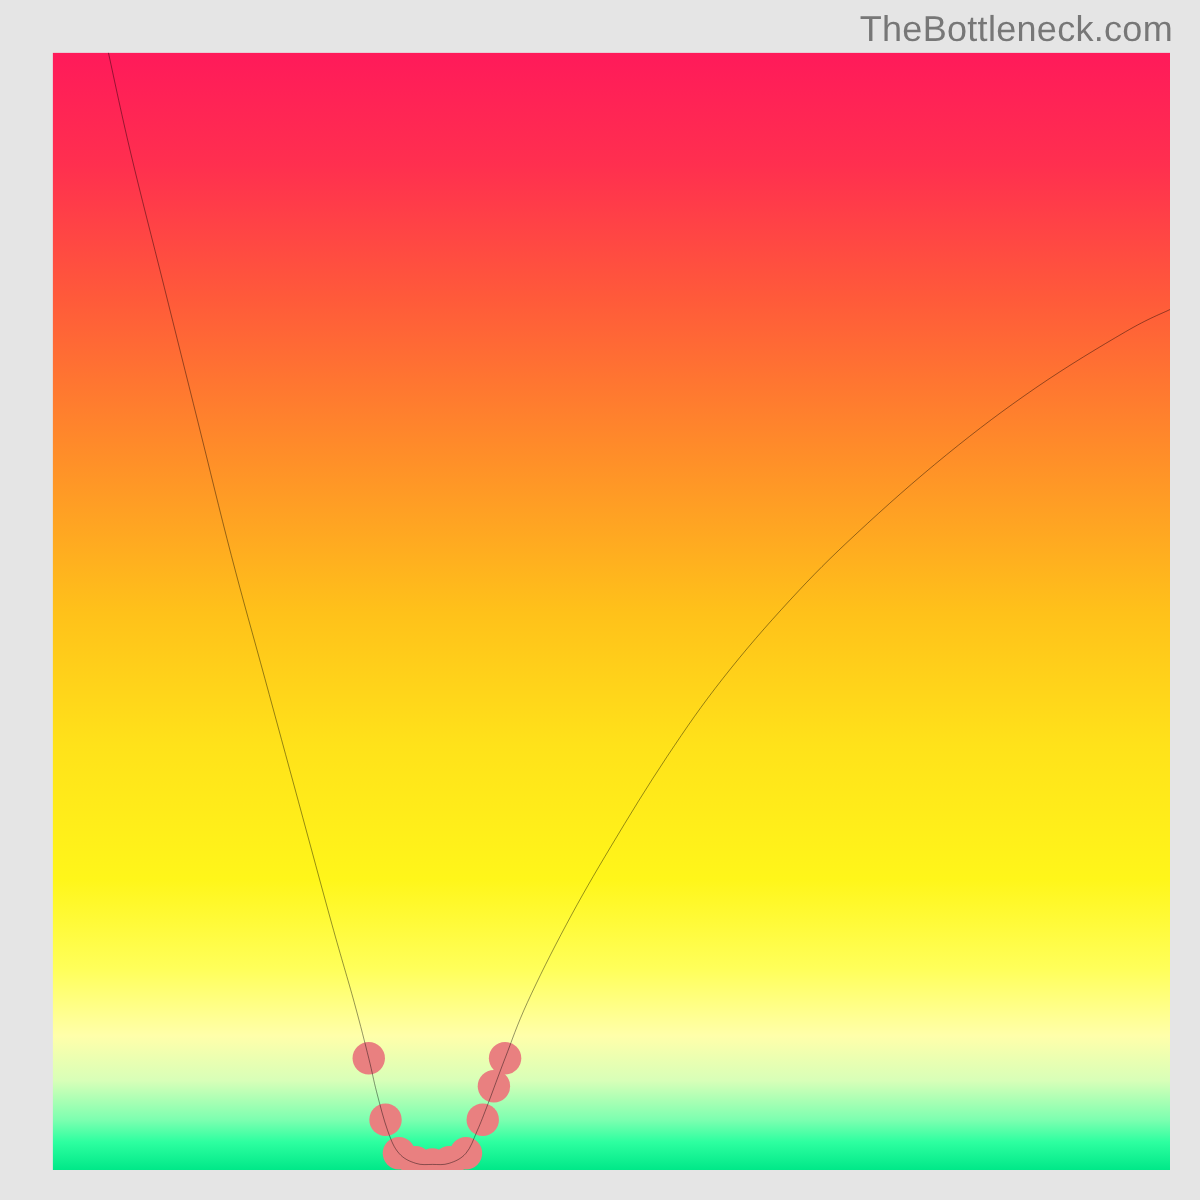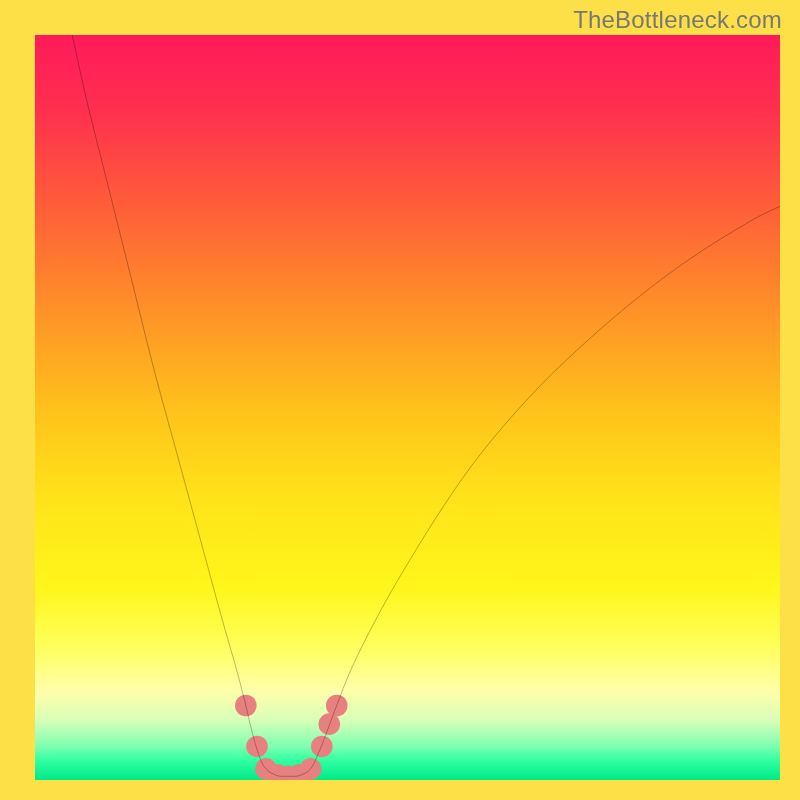--- a/index.html
+++ b/index.html
@@ -8,21 +8,21 @@
     width: 800px;
     height: 800px;
     background: #000;
     font-family: Arial, Helvetica, sans-serif;
     overflow: hidden;
   }
   .stage {
     position: relative;
     width: 800px;
     height: 800px;
-    background: #fde047;
+    background: #e5e5e5;
   }
   .plot-area {
     position: absolute;
     left: 35px;
     top: 35px;
     width: 745px;
     height: 745px;
     overflow: hidden;
   }
   .gradient {

